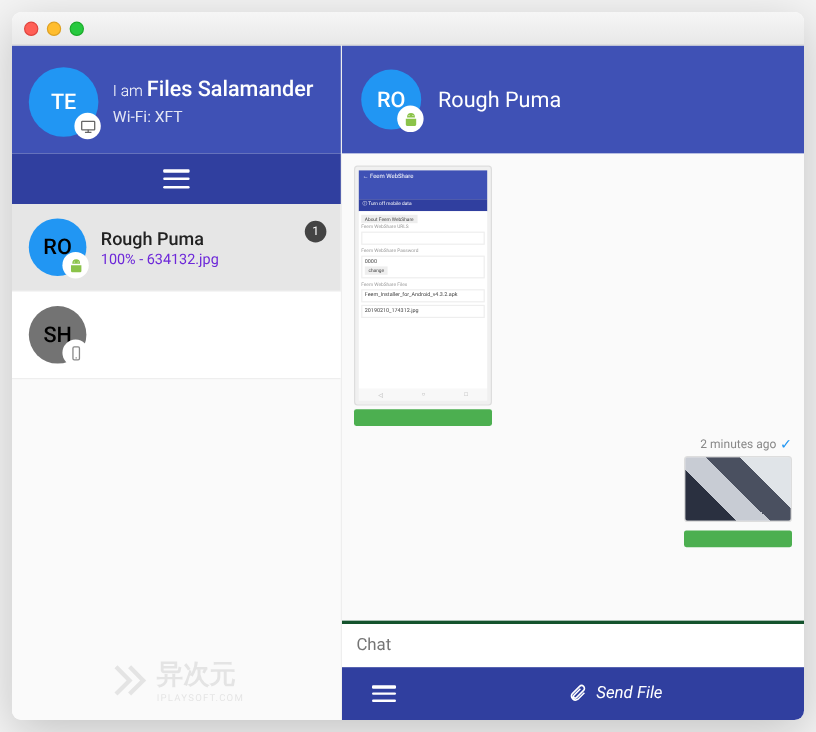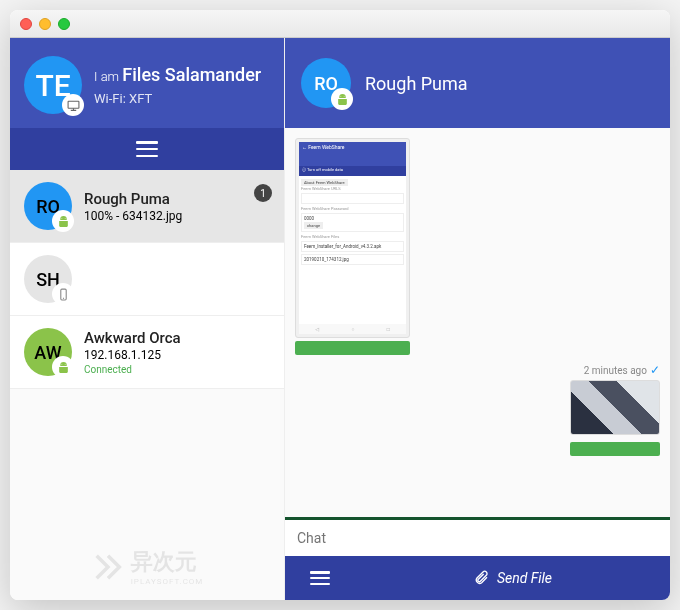--- a/index.html
+++ b/index.html
@@ -6,41 +6,41 @@
 body { background: #f4f4f4; display: flex; justify-content: center; padding: 10px; }
 .window { width: 660px; height: 590px; background: #fff; border-radius: 8px; box-shadow: 0 10px 40px rgba(0,0,0,0.2); overflow: hidden; display: flex; flex-direction: column; }
 .titlebar { height: 28px; background: linear-gradient(#f6f6f6,#e8e8e8); border-bottom: 1px solid #ccc; display: flex; align-items: center; padding: 0 10px; gap: 7px; }
 .dot { width: 12px; height: 12px; border-radius: 50%; }
 .dot.r { background: #ff5f56; border: 1px solid #e0443e; }
 .dot.y { background: #ffbd2e; border: 1px solid #dea123; }
 .dot.g { background: #27c93f; border: 1px solid #1aab29; }
 .app { flex: 1; display: flex; overflow: hidden; }
 .sidebar { width: 275px; display: flex; flex-direction: column; background: #fafafa; border-right: 1px solid #eee; position: relative; }
 .profile { background: #3f51b5; color: #fff; display: flex; align-items: center; padding: 18px 14px 14px; gap: 12px; }
-.avatar { width: 58px; height: 58px; border-radius: 50%; display: flex; align-items: center; justify-content: center; font-size: 30px; font-weight: 500; position: relative; flex-shrink: 0; }
+.avatar { width: 58px; height: 58px; border-radius: 50%; display: flex; align-items: center; justify-content: center; font-size: 18px; font-weight: 500; position: relative; flex-shrink: 0; }
 .avatar.me { background: #2196f3; }
 .device-badge { position: absolute; bottom: -2px; right: -2px; width: 22px; height: 22px; border-radius: 50%; background: #fff; display: flex; align-items: center; justify-content: center; color: #666; }
 .device-badge svg { width: 13px; height: 13px; }
 .profile-text { display: flex; flex-direction: column; gap: 2px; }
 .iam { font-size: 13px; font-weight: 300; }
 .iam b { font-size: 18px; font-weight: 500; }
 .wifi { font-size: 13px; opacity: 0.85; margin-top: 4px; }
 .menubar { background: #303f9f; height: 42px; display: flex; align-items: center; justify-content: center; }
 .hamburger { width: 22px; height: 16px; display: flex; flex-direction: column; justify-content: space-between; cursor: pointer; }
 .hamburger span { height: 2.5px; background: #fff; border-radius: 1px; }
 .peer-list { flex: 1; overflow-y: auto; }
 .peer { display: flex; align-items: center; padding: 12px 14px; gap: 12px; border-bottom: 1px solid #eee; background: #fff; cursor: pointer; position: relative; }
 .peer.selected { background: #e6e6e6; }
 .peer .avatar { width: 48px; height: 48px; font-size: 18px; }
 .av-ro { background: #2196f3; }
-.av-sh { background: #e5e5e5; }
+.av-sh { background: #737373; }
 .av-aw { background: #8bc34a; }
 .peer-info { flex: 1; min-width: 0; }
 .peer-name { font-size: 15px; font-weight: 500; color: #222; }
-.peer-sub { font-size: 12px; color: #000000; margin-top: 1px; white-space: nowrap; overflow: hidden; text-overflow: ellipsis; }
+.peer-sub { font-size: 12px; color: #6d28d9; margin-top: 1px; white-space: nowrap; overflow: hidden; text-overflow: ellipsis; }
 .peer-meta { font-size: 10px; color: #888; margin-top: 2px; }
 .connected { color: #4caf50; }
 .badge-count { position: absolute; right: 12px; top: 14px; width: 18px; height: 18px; border-radius: 50%; background: #444; color: #fff; font-size: 10px; display: flex; align-items: center; justify-content: center; }
 .watermark { position: absolute; bottom: 14px; left: 0; right: 0; display: flex; align-items: center; justify-content: center; gap: 6px; opacity: 0.13; font-weight: bold; color: #555; font-size: 22px; pointer-events: none; }
 .watermark svg { width: 34px; height: 34px; }
 .watermark-sub { font-size: 8px; letter-spacing: 1px; display: block; font-weight: normal; }
 .main { flex: 1; display: flex; flex-direction: column; }
 .chat-header { background: #3f51b5; color: #fff; display: flex; align-items: center; padding: 18px 16px; gap: 14px; height: 90px; }
 .chat-header .avatar { width: 50px; height: 50px; font-size: 18px; background: #2196f3; }
 .chat-title { font-size: 18px; font-weight: 400; }
@@ -126,37 +126,20 @@
           <div class="avatar av-sh">
             <span>SH</span>
             <div class="device-badge">
               <svg viewBox="0 0 24 24" fill="none" stroke="#888" stroke-width="2">
                   <rect x="7" y="2" width="10" height="20" rx="2"></rect>
                   <line x1="11" y1="19" x2="13" y2="19"></line>
                 </svg>
             </div>
           </div>
         </div>
-        <div class="peer">
-          <div class="avatar av-aw">
-            <span>AW</span>
-            <div class="device-badge">
-              <svg viewBox="0 0 24 24" fill="#8bc34a">
-                  <path d="M6 8a6 6 0 0112 0v1H6V8zm-2 3h16v9a2 2 0 01-2 2H6a2 2 0 01-2-2v-9z"></path>
-                  <circle cx="9" cy="6" r="0.8" fill="#fff"></circle>
-                  <circle cx="15" cy="6" r="0.8" fill="#fff"></circle>
-                </svg>
-            </div>
-          </div>
-          <div class="peer-info">
-            <div class="peer-name">Awkward Orca</div>
-            <div class="peer-sub">192.168.1.125</div>
-            <div class="peer-meta"><span class="connected">Connected</span></div>
-          </div>
-        </div>
       </div>
       <div class="watermark">
         <svg viewBox="0 0 24 24" fill="currentColor">
             <path d="M4 4l8 8-8 8M12 4l8 8-8 8" stroke="currentColor" stroke-width="2.5" fill="none"></path>
           </svg>
         <div><span>异次元</span><span class="watermark-sub">IPLAYSOFT.COM</span></div>
       </div>
     </div>
 
     <div class="main">

